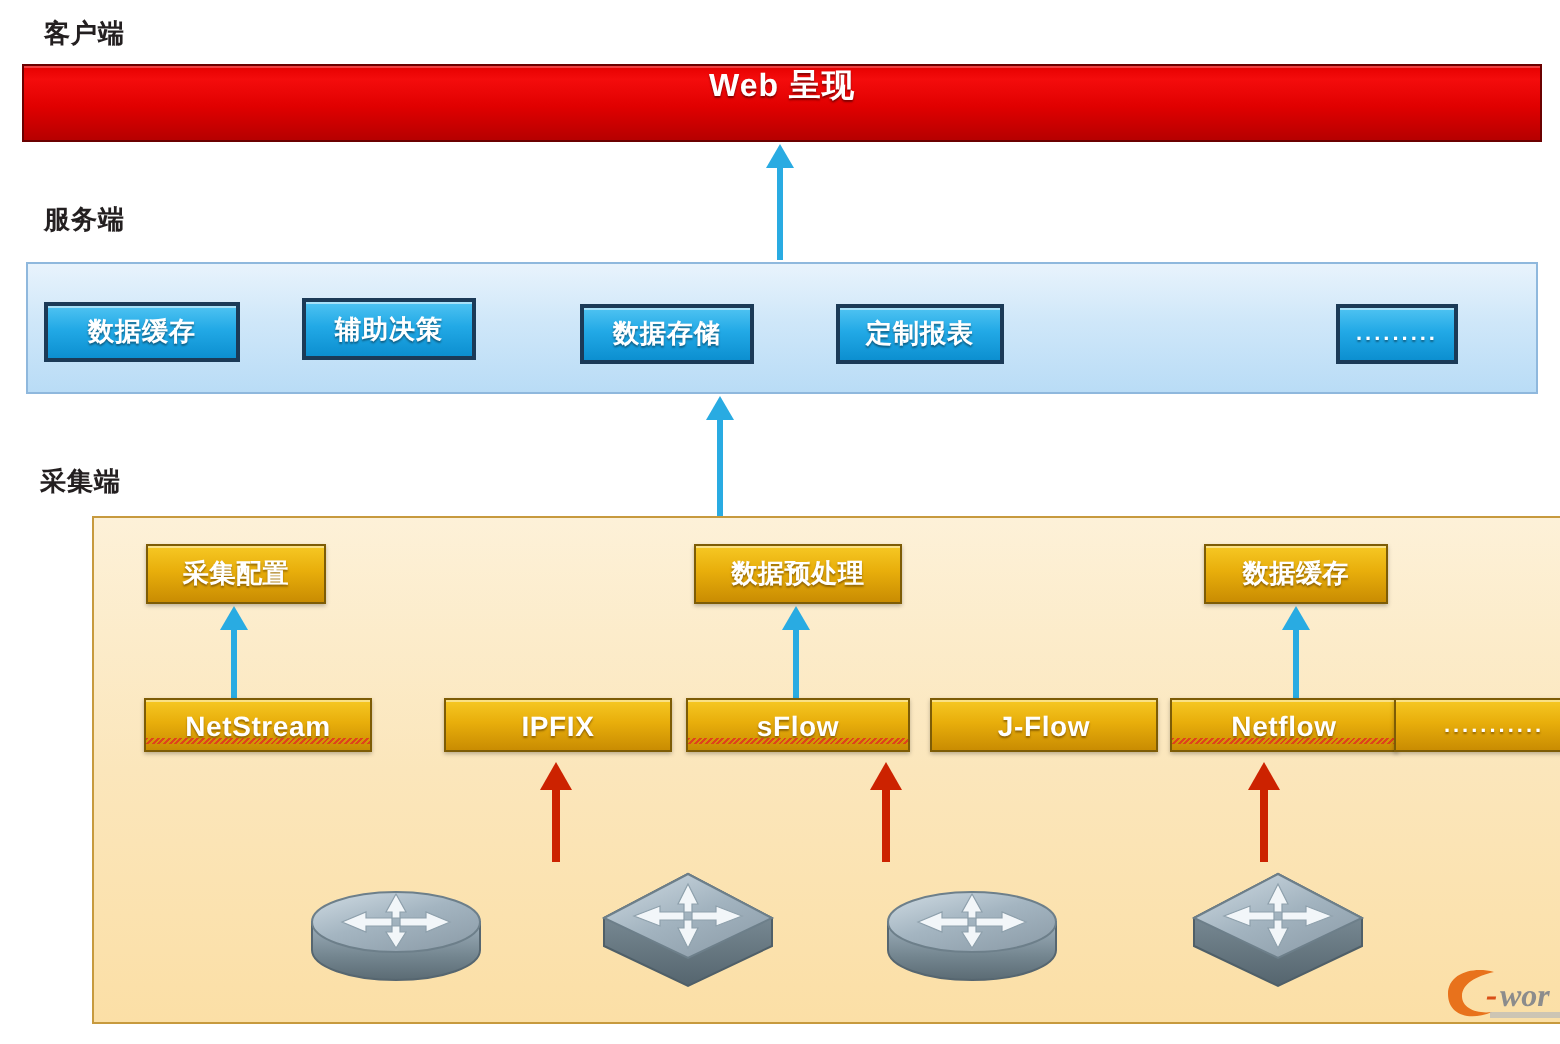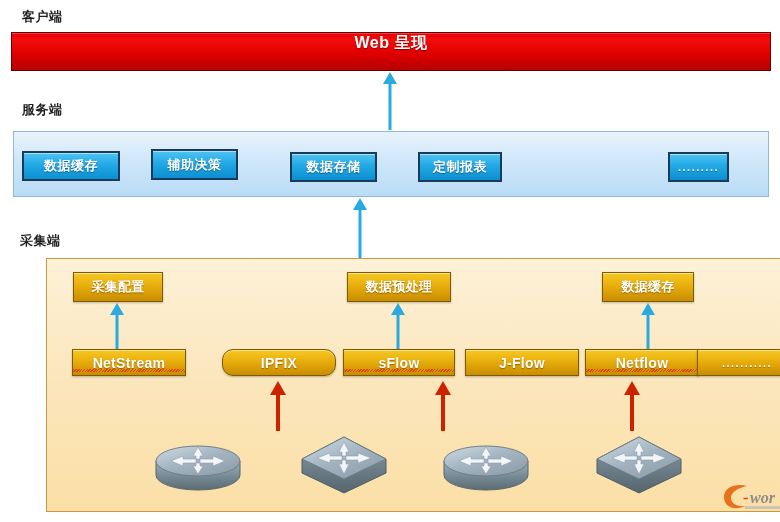--- a/index.html
+++ b/index.html
@@ -177,21 +177,21 @@
         <line x1="9" y1="50" x2="9" y2="9" stroke="#29abe2" stroke-width="3"></line>
         <polygon points="9,0 2,12 16,12" fill="#29abe2"></polygon>
       </svg>
     </div>
 
     <div class="gold-box proto" style="left:25px;top:90px;width:112px;height:25px;align-items:center;">
       <span>NetStream</span>
       <i class="squig"></i>
     </div>
 
-    <div class="gold-box proto" style="left:175px;top:90px;width:112px;height:25px;border-radius:11px;">
+    <div class="gold-box proto" style="left:175px;top:90px;width:112px;height:25px;">
       <span>IPFIX</span>
     </div>
 
     <div class="gold-box proto" style="left:296px;top:90px;width:110px;height:25px;">
       <span>sFlow</span>
       <i class="squig"></i>
     </div>
 
     <div class="gold-box proto" style="left:538px;top:90px;width:112px;height:25px;">
       <span>Netflow</span>

